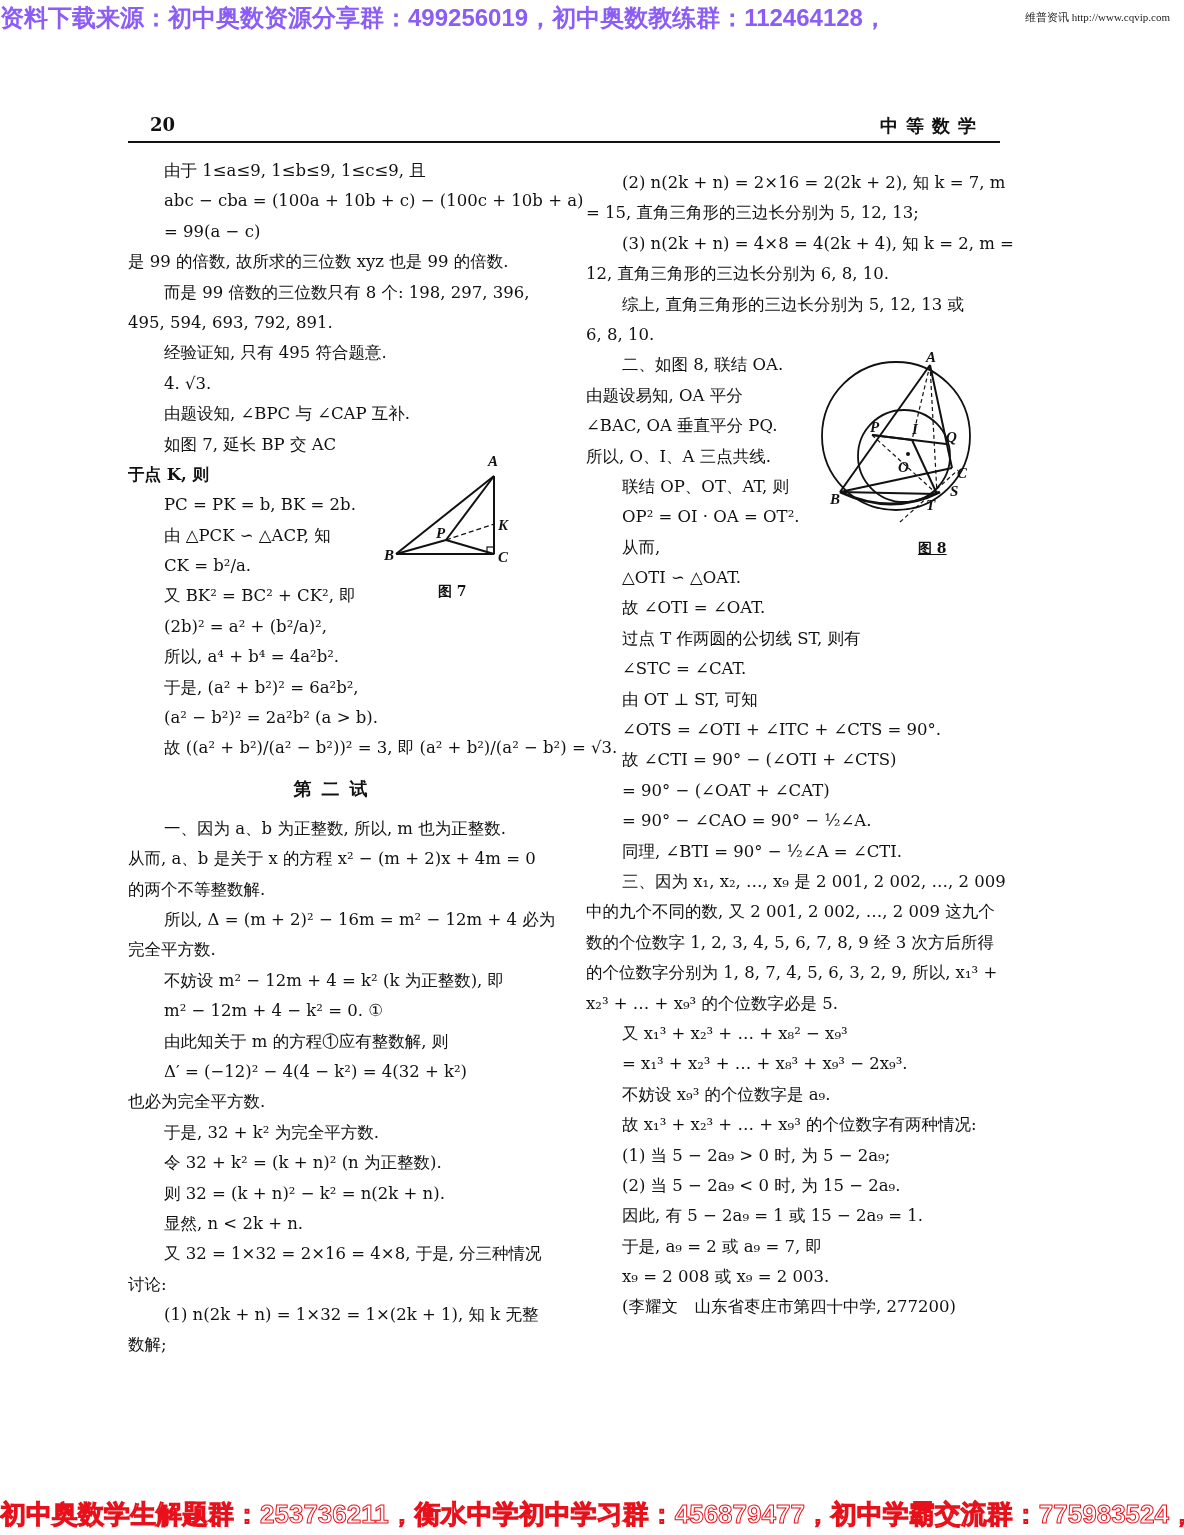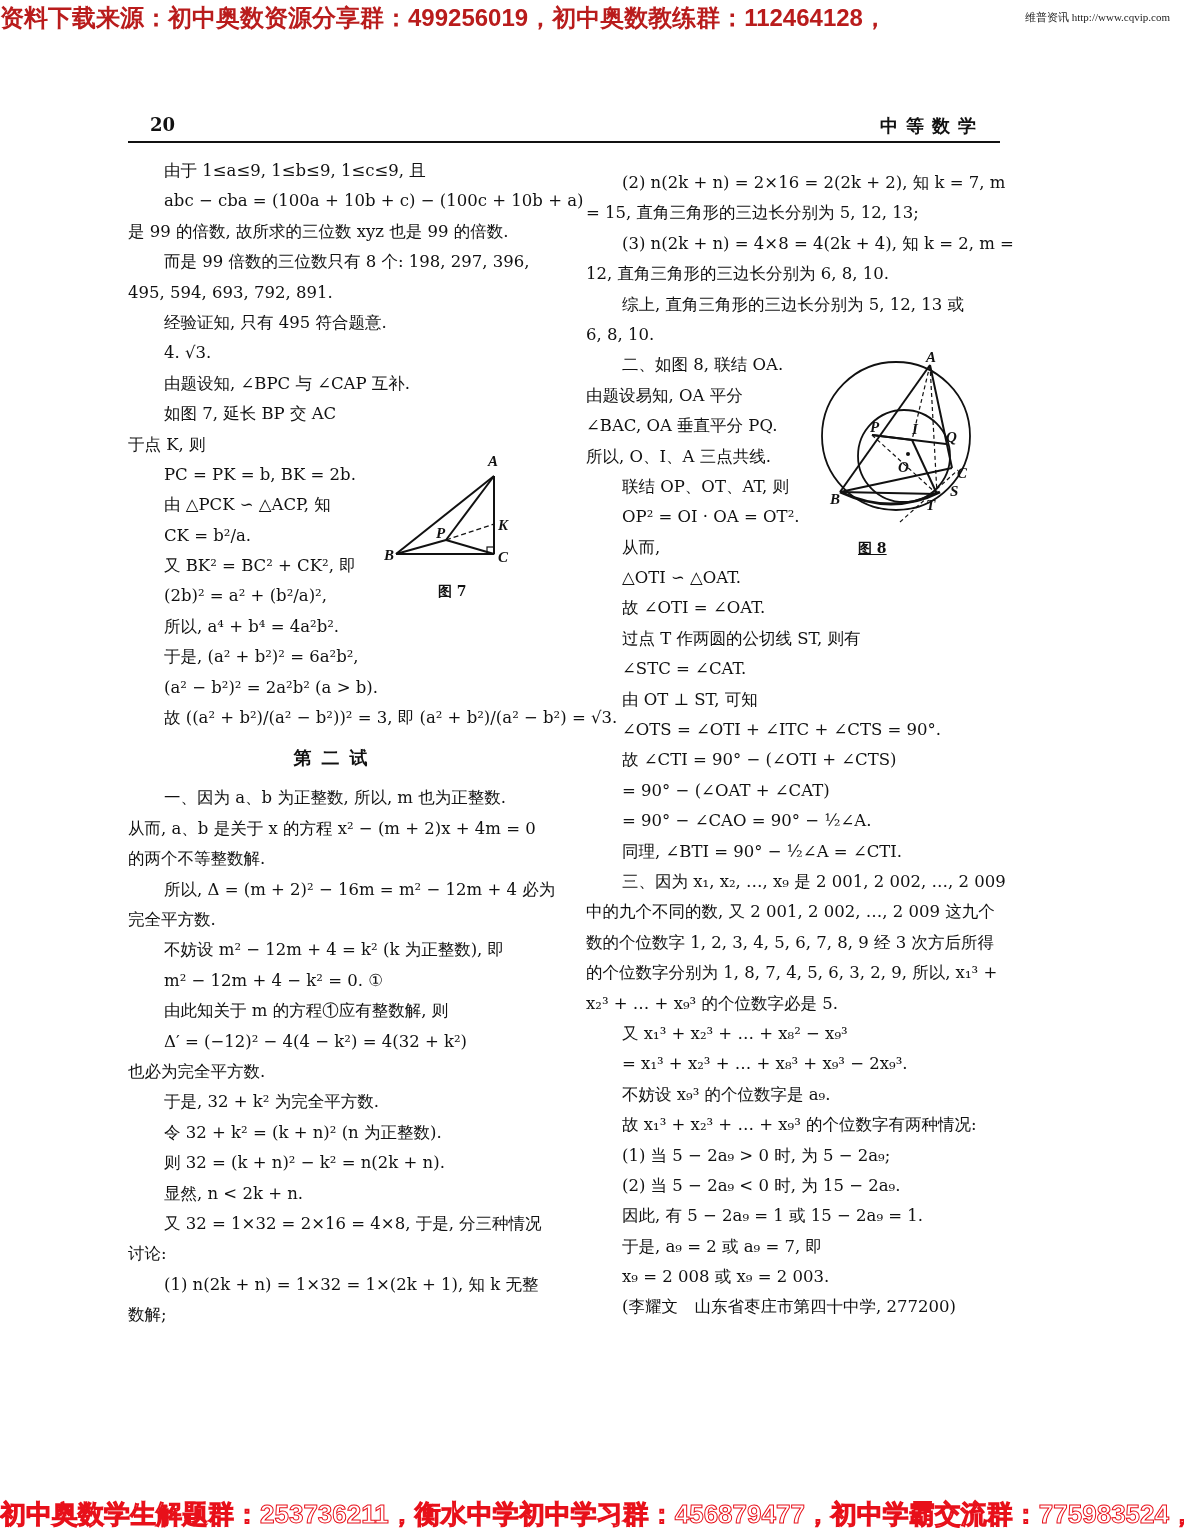--- a/index.html
+++ b/index.html
@@ -1,19 +1,19 @@
 <!DOCTYPE html>
 <html><head>
 <meta charset="utf-8">
 <style>
   html, body { margin:0; padding:0; background:#fff; }
   body { width:1184px; height:1535px; position:relative; overflow:hidden;
          font-family: "DejaVu Serif", "Liberation Serif", serif; color:#111; }
   .banner-top { position:absolute; left:0; top:2px; font-family:"Liberation Sans", sans-serif;
-         font-weight:bold; color:#b91c1c; font-size:24px; letter-spacing:0px; white-space:nowrap; }
+         font-weight:bold; color:#8b5cf6; font-size:24px; letter-spacing:0px; white-space:nowrap; }
   .cqvip { position:absolute; right:14px; top:10px; font-size:11px; color:#222;
            font-family:"Liberation Serif", serif;margin-left:24px; }
   .banner-bottom { position:absolute; left:0; top:1497px; font-family:"Liberation Sans", sans-serif;
          font-weight:bold; color:#fff; -webkit-text-stroke:1px #e8101a; font-size:26px; white-space:nowrap; }
   .page-num { position:absolute; left:150px; top:114px; font-size:18px; font-weight:bold; }
   .journal { position:absolute; left:880px; top:114px; font-size:18px; font-weight:bold; letter-spacing:8px; }
   .rule { position:absolute; left:128px; top:141px; width:872px; height:2px; background:#111; }
   .col { position:absolute; font-size:16.5px; line-height:30.4px; }
   .col-left { left:128px; top:156px; width:415px; }
   .col-right { left:586px; top:168px; width:416px; }
@@ -31,28 +31,29 @@
 <div class="cqvip">维普资讯 http://www.cqvip.com</div>
 
 <div class="page-num">20</div>
 <div class="journal">中等数学</div>
 <div class="rule"></div>
 
 <div class="col col-left">
   <div id="left1">
       <div class="ln ind">由于 1≤a≤9, 1≤b≤9, 1≤c≤9, 且</div>
       <div class="ln ind">abc − cba = (100a + 10b + c) − (100c + 10b + a)</div>
+      <div class="ln ind">= 99(a − c)</div>
       <div class="ln">是 99 的倍数, 故所求的三位数 xyz 也是 99 的倍数.</div>
       <div class="ln ind">而是 99 倍数的三位数只有 8 个: 198, 297, 396,</div>
       <div class="ln">495, 594, 693, 792, 891.</div>
       <div class="ln ind">经验证知, 只有 495 符合题意.</div>
       <div class="ln ind">4. √3.</div>
       <div class="ln ind">由题设知, ∠BPC 与 ∠CAP 互补.</div>
       <div class="ln ind" style="width: 250px;">如图 7, 延长 BP 交 AC</div>
-      <div class="ln" style="width: 250px;">于点 K, 则</div>
+      <div class="ln" style="width: 250px; font-weight: bold;">于点 K, 则</div>
       <div class="ln ind" style="width: 250px;">PC = PK = b, BK = 2b.</div>
       <div class="ln ind" style="width: 250px;">由 △PCK ∽ △ACP, 知</div>
       <div class="ln ind" style="width: 250px;">CK = b²/a.</div>
       <div class="ln ind">又 BK² = BC² + CK², 即</div>
       <div class="ln ind">(2b)² = a² + (b²/a)²,</div>
       <div class="ln ind">所以, a⁴ + b⁴ = 4a²b².</div>
       <div class="ln ind">于是, (a² + b²)² = 6a²b²,</div>
       <div class="ln ind">(a² − b²)² = 2a²b² (a &gt; b).</div>
       <div class="ln ind">故 ((a² + b²)/(a² − b²))² = 3, 即 (a² + b²)/(a² − b²) = √3.</div>
     </div>
@@ -166,15 +167,15 @@
     <text x="18" y="154">B</text>
     <text x="145" y="128">C</text>
     <text x="58" y="82">P</text>
     <text x="134" y="92">Q</text>
     <text x="100" y="84">I</text>
     <text x="86" y="122">O</text>
     <text x="138" y="146">S</text>
     <text x="114" y="160">T</text>
   </g>
 </svg>
-<div class="caption" style="left:858px; top:540px;text-decoration:underline;">图 8</div>
+<div class="caption" style="left:918px; top:540px;text-decoration:underline;">图 8</div>
 
 <div class="banner-bottom">初中奥数学生解题群：253736211，衡水中学初中学习群：456879477，初中学霸交流群：775983524，</div>
 
 </body></html>

